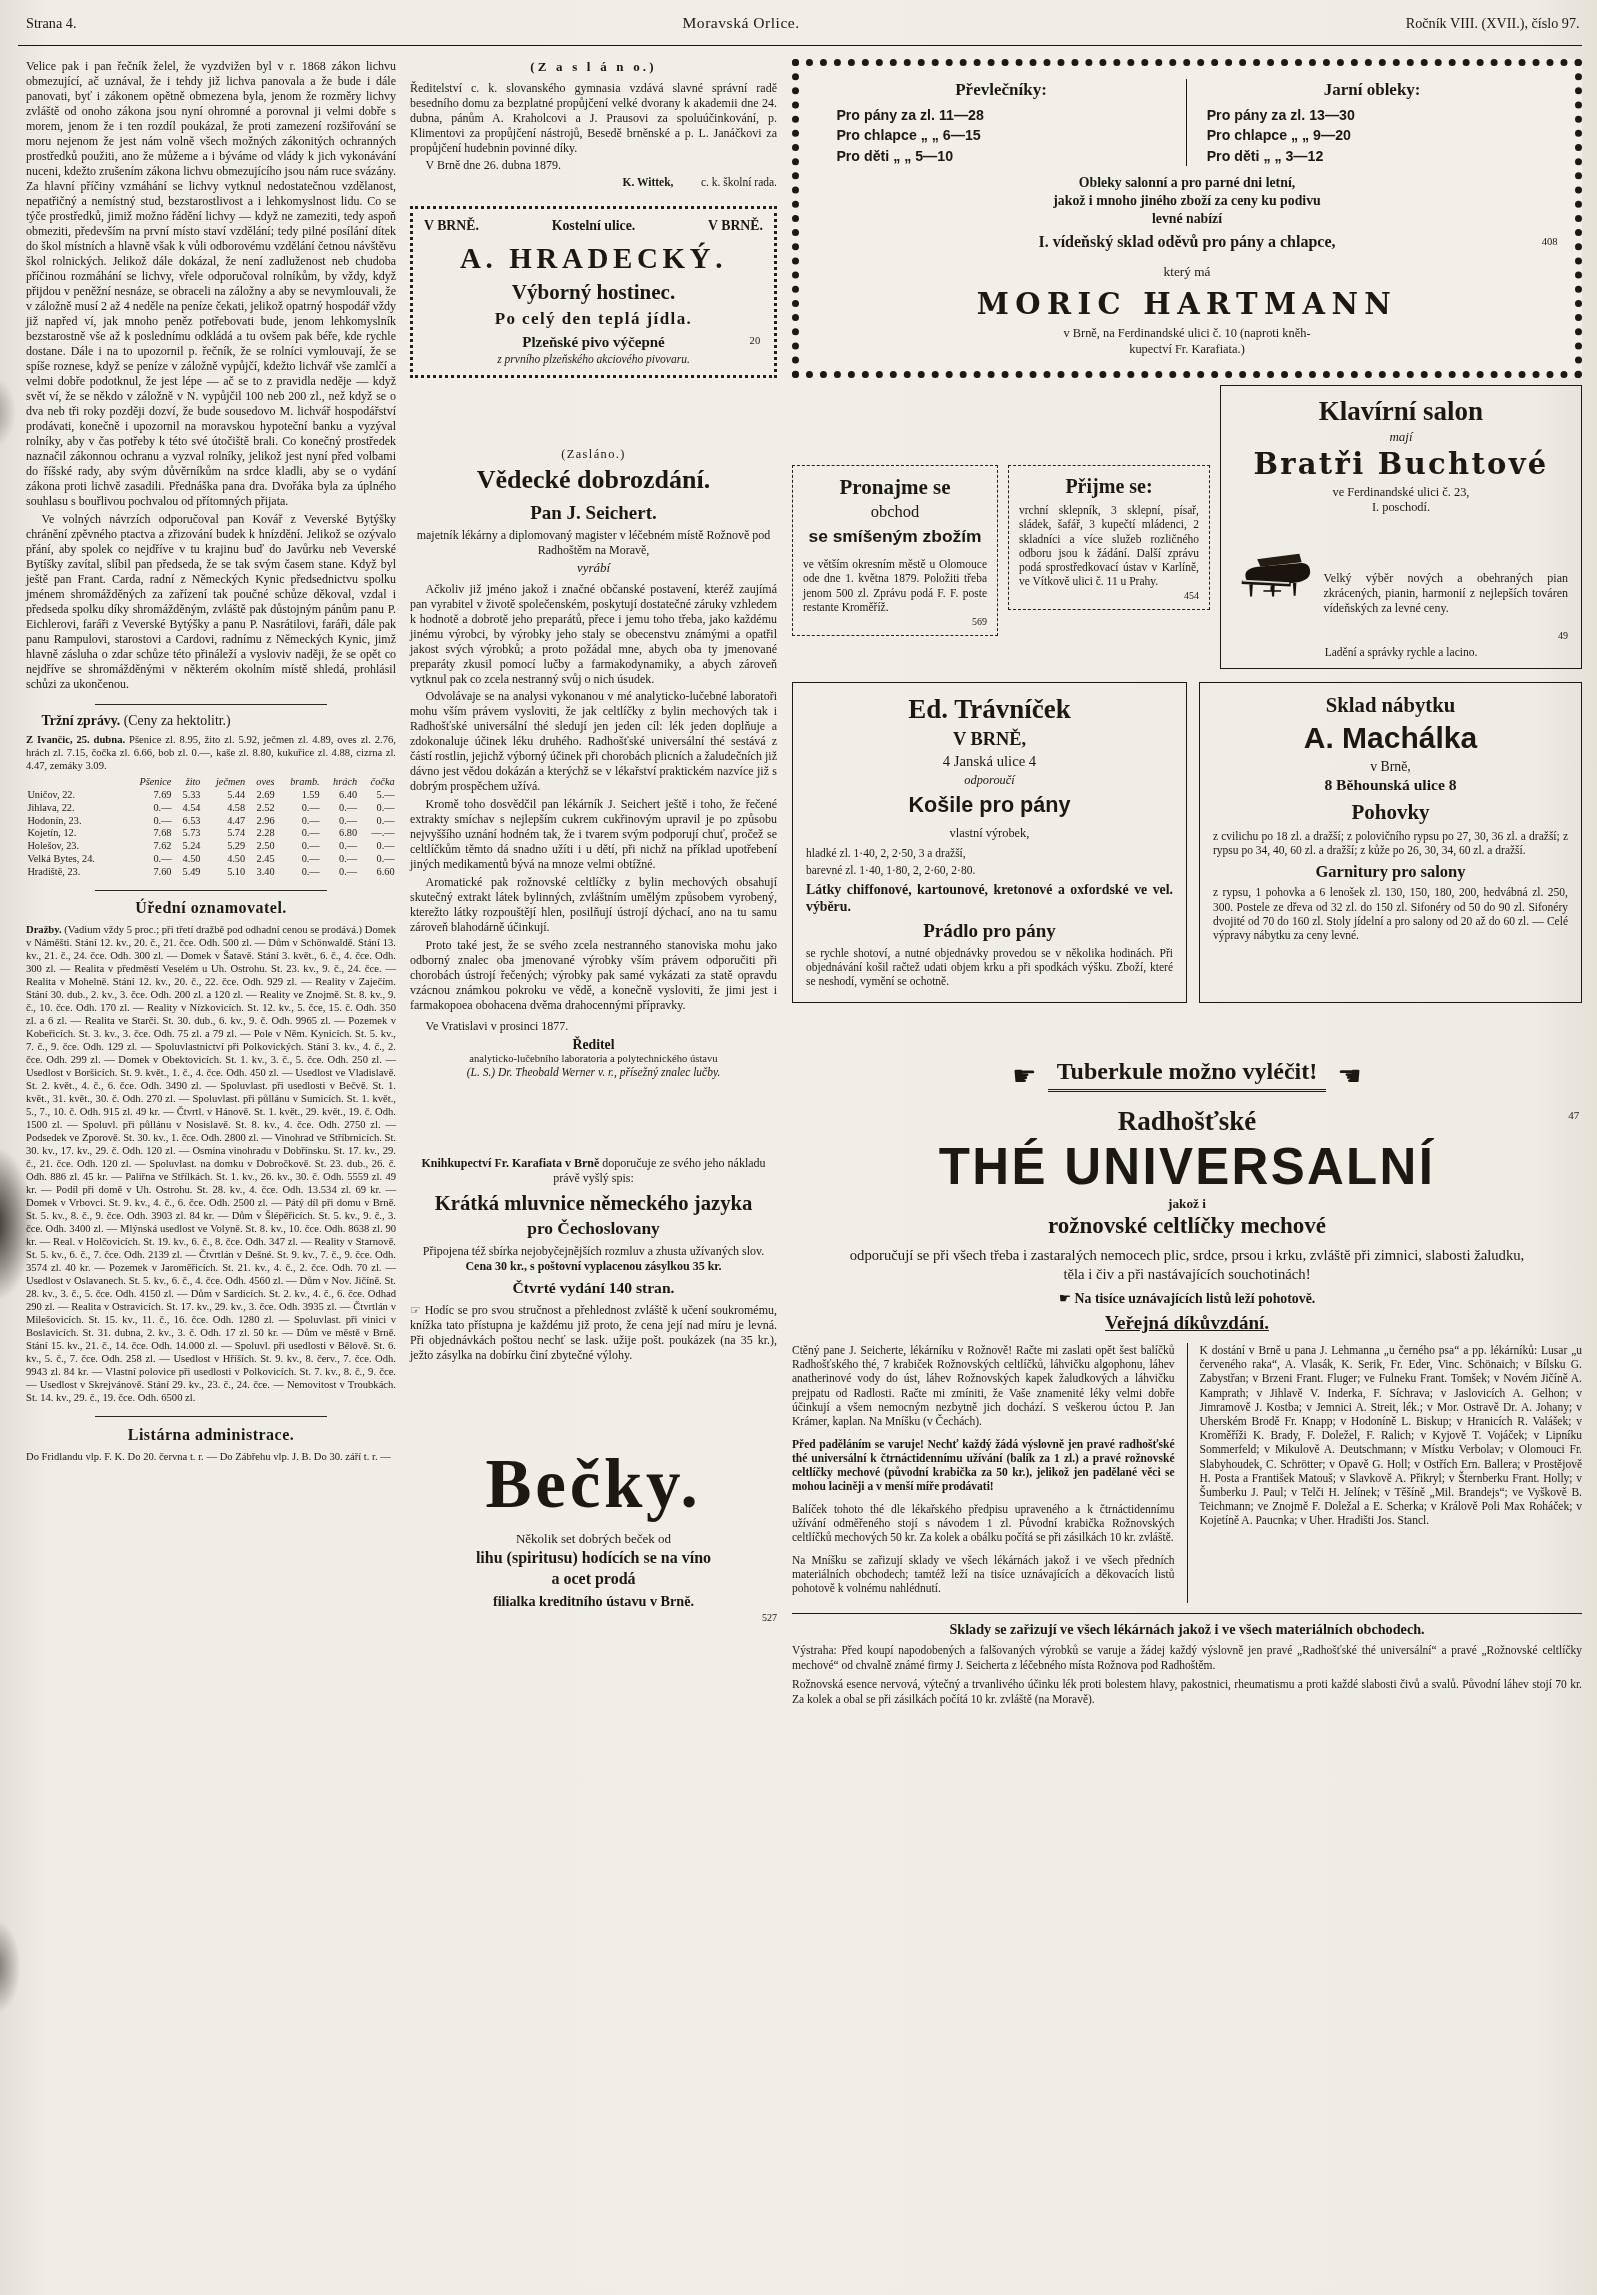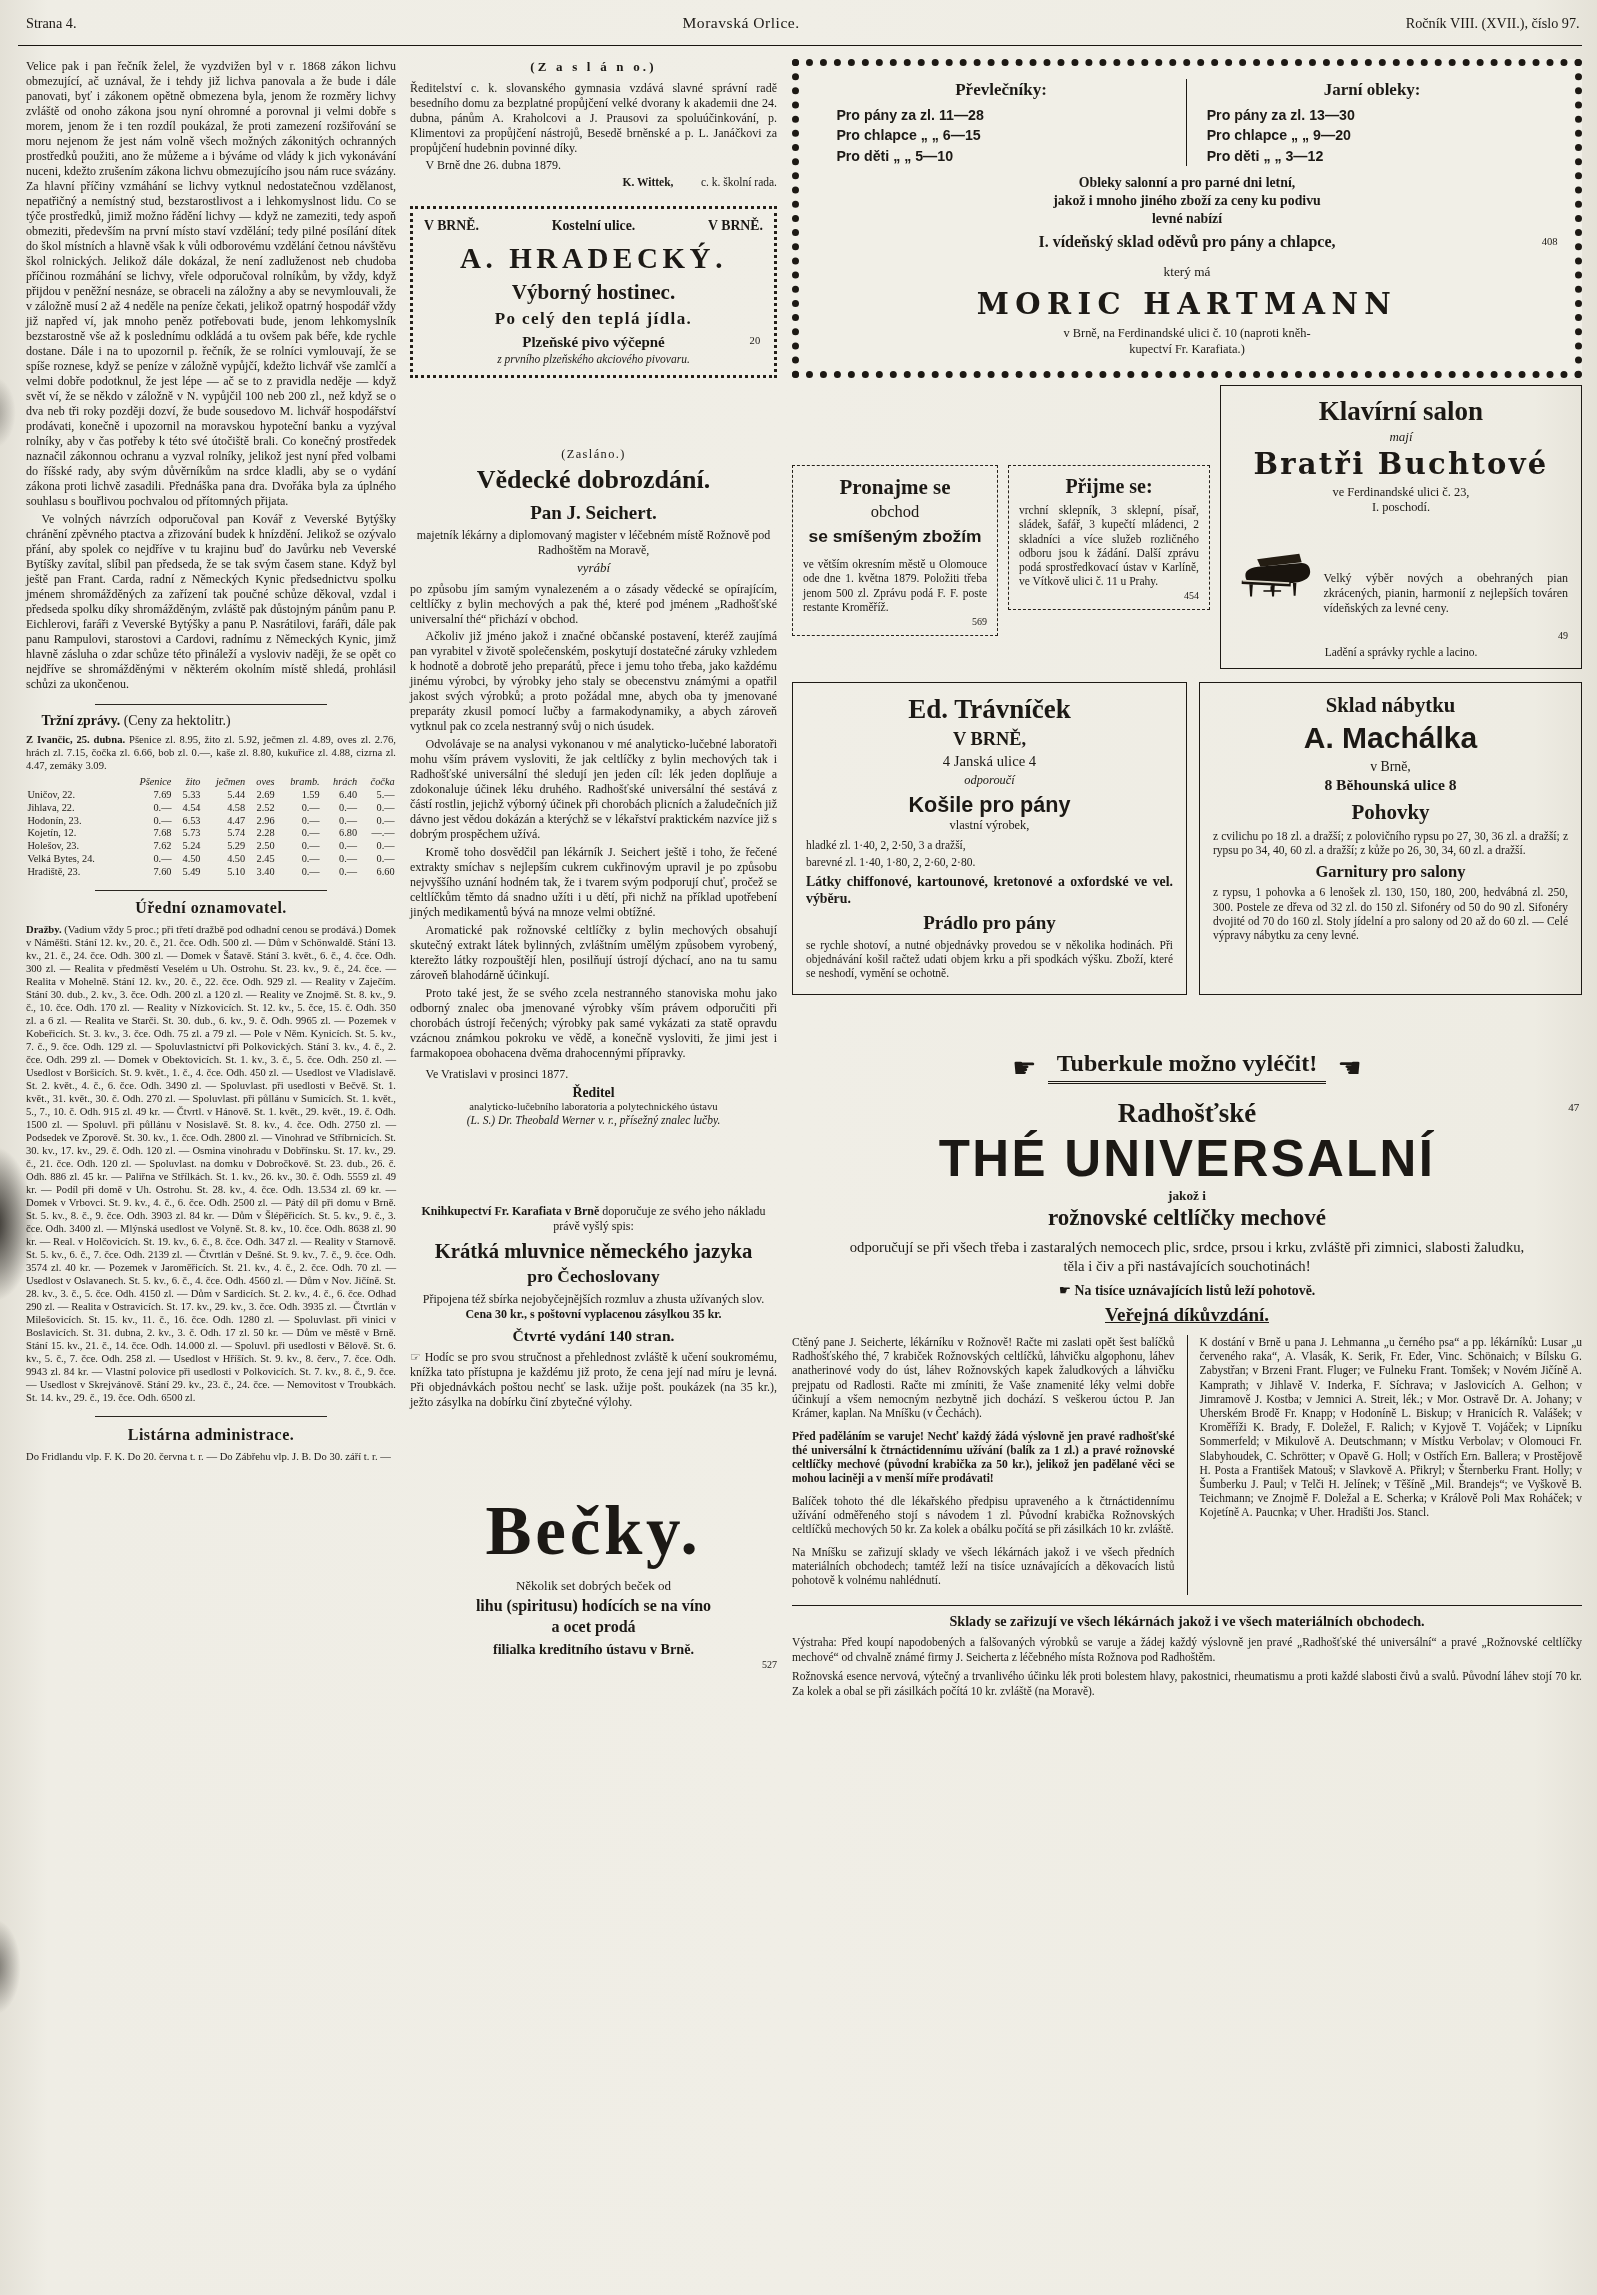--- a/index.html
+++ b/index.html
@@ -88,21 +88,21 @@
   .klav-addr { text-align:center; font-size:12.4px; line-height:15px; }
   .klav-row { display:flex; gap:11px; align-items:flex-end; margin-top:6.4px; }
   .klav-body { font-size:12px; line-height:15px; text-align:justify; }
   .klav-tail { text-align:center; font-size:11.5px; margin-top:5.5px; }
   .row3 { display:flex; gap:12px; margin-top:13px; }
   .box-trav { width:367px; border:1.8px double #1d1914; padding:11px 13px; }
   .trav-name { text-align:center; font-size:27px; font-weight:bold; margin:0 0 3.7px; }
   .trav-city { text-align:center; font-size:18.4px; font-weight:bold; margin:0 0 2.8px; }
   .trav-addr { text-align:center; font-size:14.7px; margin:0 0 3.7px; }
   .trav-odp { text-align:center; font-size:12.4px; font-style:italic; margin:0 0 3.7px; }
-  .trav-kosile { text-align:center; font-size:21.6px; font-weight:bold; font-family:"Liberation Sans",sans-serif; margin:0 0 0; }
+  .trav-kosile { text-align:center; font-size:21.6px; font-weight:bold; font-family:"Liberation Sans",sans-serif; margin:0 0 8px; }
   .trav-own { text-align:center; font-size:12.4px; margin:0 0 4.6px; }
   .trav-p { font-size:11.5px; line-height:14.2px; text-align:justify; margin:0 0 2.8px; }
   .trav-latky { font-size:13.8px; line-height:17.4px; font-weight:bold; text-align:justify; margin:3.7px 0; }
   .trav-pradlo { text-align:center; font-size:19px; font-weight:bold; margin:4.6px 0 3.7px; }
   .box-mach { flex:1; border:1.4px solid #1d1914; padding:11px 13px; }
   .mach-title { text-align:center; font-size:20.7px; font-weight:bold; margin:0 0 3.7px; }
   .mach-name { text-align:center; font-size:30px; font-weight:bold; font-family:"Liberation Sans",sans-serif; margin:0 0 3.7px; }
   .mach-city { text-align:center; font-size:13.8px; margin:0 0 1.8px; }
   .mach-addr { text-align:center; font-size:15.6px; font-weight:bold; margin:0 0 5.5px; }
   .mach-prod { text-align:center; font-size:21px; font-weight:bold; margin:3.7px 0; }
@@ -286,21 +286,20 @@
       </div>
       <div class="hr-src">z prvního plzeňského akciového pivovaru.</div>
     </div>
 
     <div class="dobro">
       <div class="dob-tag">(Zasláno.)</div>
       <div class="dob-title">Vědecké dobrozdání.</div>
       <div class="dob-name">Pan J. Seichert.</div>
       <p class="dob-lead">majetník lékárny a diplomovaný magister v léčebném místě Rožnově pod Radhoštěm na Moravě,</p>
       <div class="dob-verb">vyrábí</div>
-      <p class="bt noind">po způsobu jím samým vynalezeném a o zásady vědecké se opírajícím, celtlíčky z bylin mechových a pak thé, které pod jménem „Radhošťské universalní thé“ přichází v obchod.</p>
       <p class="bt">Ačkoliv již jméno jakož i značné občanské postavení, kteréž zaujímá pan vyrabitel v životě společenském, poskytují dostatečné záruky vzhledem k hodnotě a dobrotě jeho preparátů, přece i jemu toho třeba, jako každému jinému výrobci, by výrobky jeho staly se obecenstvu známými a opatřil jakost svých výrobků; a proto požádal mne, abych oba ty jmenované preparáty zkusil pomocí lučby a farmakodynamiky, a abych zároveň vytknul pak co zcela nestranný svůj o nich úsudek.</p>
       <p class="bt">Odvolávaje se na analysi vykonanou v mé analyticko-lučebné laboratoři mohu vším právem vysloviti, že jak celtlíčky z bylin mechových tak i Radhošťské universální thé sledují jen jeden cíl: lék jeden doplňuje a zdokonaluje účinek léku druhého. Radhošťské universální thé sestává z částí rostlin, jejichž výborný účinek při chorobách plicních a žaludečních již dávno jest vědou dokázán a kterýchž se v lékařství praktickém nazvíce již s dobrým prospěchem užívá.</p>
       <p class="bt">Kromě toho dosvědčil pan lékárník J. Seichert ještě i toho, že řečené extrakty smíchav s nejlepším cukrem cukřinovým upravil je po způsobu nejvyššího uznání hodném tak, že i tvarem svým podporují chuť, pročež se celtlíčkům těmto dá snadno užíti i u dětí, při nichž na příklad upotřebení jiných medikamentů bývá na mnoze velmi obtížné.</p>
       <p class="bt">Aromatické pak rožnovské celtlíčky z bylin mechových obsahují skutečný extrakt látek bylinných, zvláštním umělým způsobem vyrobený, kterežto látky rozpouštějí hlen, posilňují ústrojí dýchací, ano na tu samu zároveň blahodárně účinkují.</p>
       <p class="bt">Proto také jest, že se svého zcela nestranného stanoviska mohu jako odborný znalec oba jmenované výrobky vším právem odporučiti při chorobách ústrojí řečených; výrobky pak samé vykázati za statě opravdu vzácnou známkou pokroku ve vědě, a konečně vysloviti, že jimi jest i farmakopoea obohacena dvěma drahocennými přípravky.</p>
       <div class="dob-sig">
         <div class="place">Ve Vratislavi v prosinci 1877.</div>
         <div class="rt">Ředitel</div>
         <div class="rs">analyticko-lučebního laboratoria a polytechnického ústavu</div>
         <div class="rn">(L. S.)  Dr. Theobald Werner v. r., přísežný znalec lučby.</div>

